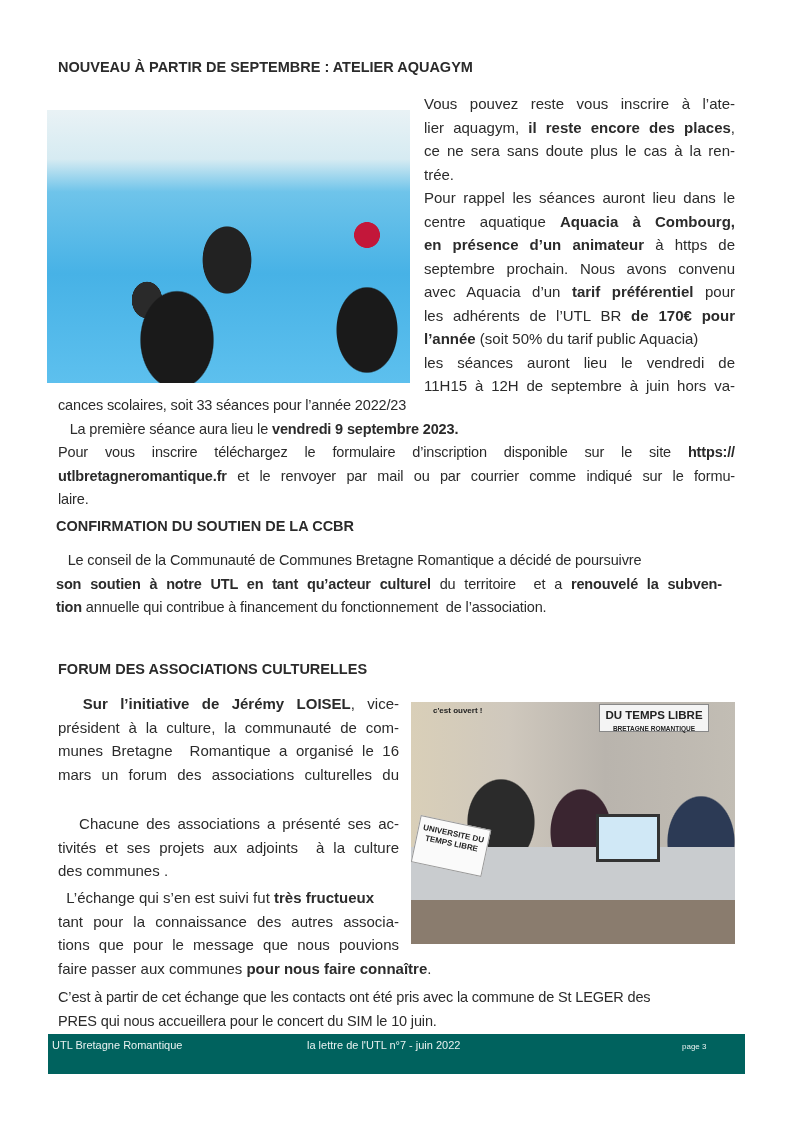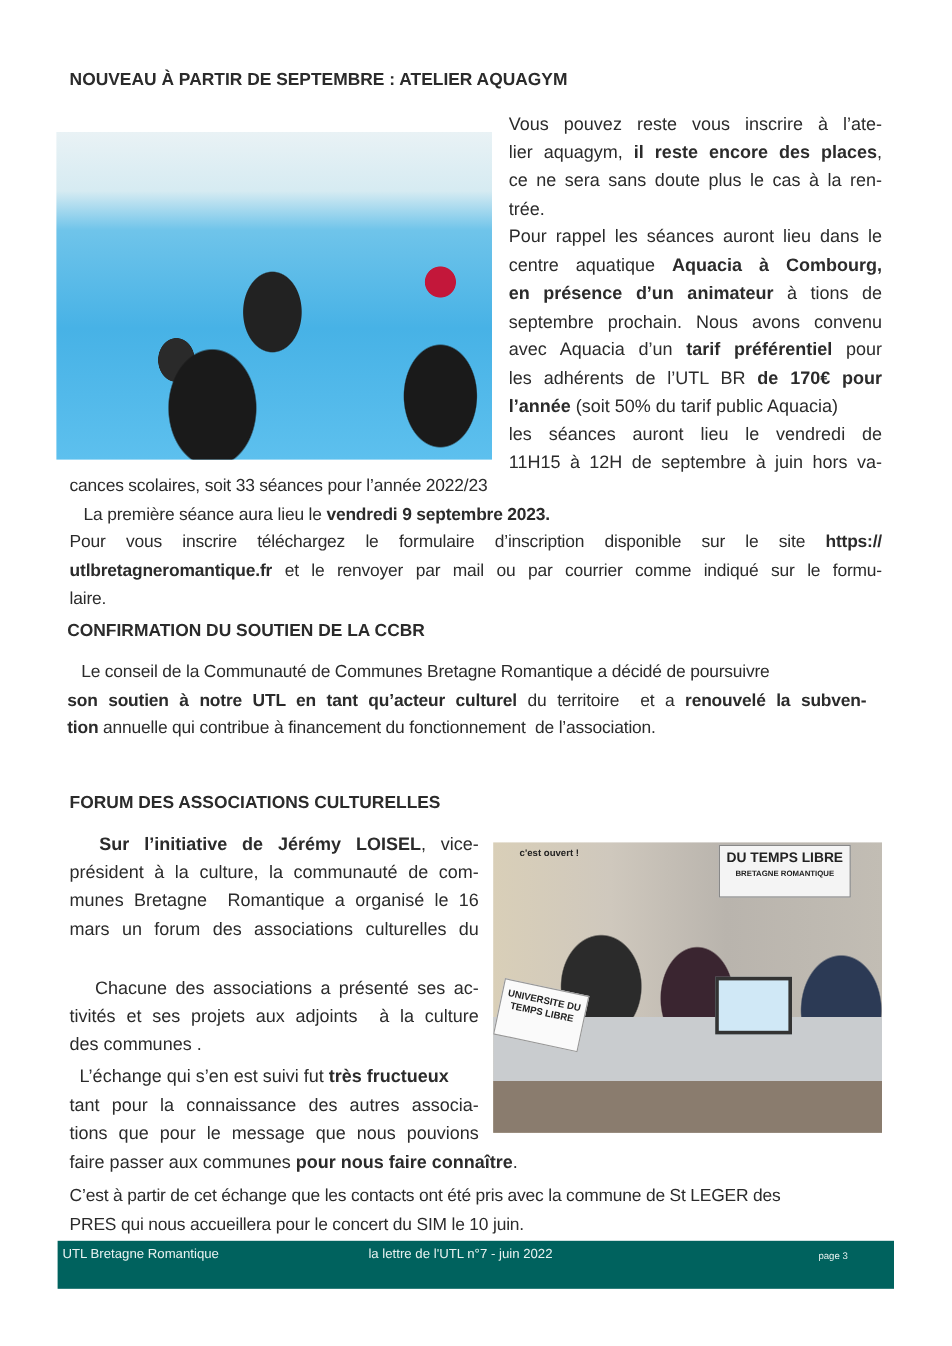--- a/index.html
+++ b/index.html
@@ -32,21 +32,21 @@
     left: 411px; top: 702px; width: 324px; height: 242px;
     background:
       linear-gradient(180deg, transparent 0%, transparent 60%, #c9cccf 60%, #c9cccf 82%, #8a7c6e 82%),
       radial-gradient(ellipse 55px 70px at 90px 120px, #2b2b2b 60%, transparent 62%),
       radial-gradient(ellipse 50px 70px at 170px 130px, #3a2530 60%, transparent 62%),
       radial-gradient(ellipse 55px 75px at 290px 140px, #2c3a55 60%, transparent 62%),
       linear-gradient(90deg, #d9cfb8 0%, #cfc8bd 30%, #b9b4ad 60%, #c2bdb4 100%);
     overflow: hidden;
   }
   .banner {
-    position: absolute; left: 188px; top: 2px; width: 110px; height: 44px;
+    position: absolute; left: 188px; top: 2px; width: 110px; height: 28px;
     background: #f4f4f4; border: 1px solid #888; text-align: center;
     font-weight: bold; font-size: 11.5px; color: #222; line-height: 14px; padding-top: 3px; box-sizing: border-box;
   }
   .banner small { display: block; font-size: 6.5px; font-weight: bold; }
   .tent-sign {
     position: absolute; left: 4px; top: 120px; width: 72px; height: 48px;
     background: #fafafa; transform: rotate(12deg); border: 1px solid #999;
     font-size: 8px; font-weight: bold; text-align: center; line-height: 10px; padding-top: 6px; box-sizing: border-box; color:#222;
   }
   .laptop-screen {
@@ -71,21 +71,21 @@
 <div class="abs photo-aqua"></div>
 
 <div class="abs" style="left:424px; top:92px; width:311px;">
   <div id="s1-lines">
       <div class="para" style="text-align: justify; text-align-last: justify; white-space: pre;"><span>Vous pouvez reste vous inscrire à l’ate-</span></div>
       <div class="para" style="text-align: justify; text-align-last: justify; white-space: pre;"><span>lier aquagym, </span><b>il reste encore des places</b><span>,</span></div>
       <div class="para" style="text-align: justify; text-align-last: justify; white-space: pre;"><span>ce ne sera sans doute plus le cas à la ren-</span></div>
       <div class="para" style="text-align: left; text-align-last: left; white-space: pre;"><span>trée.</span></div>
       <div class="para" style="text-align: justify; text-align-last: justify; white-space: pre;"><span>Pour rappel les séances auront lieu dans le</span></div>
       <div class="para" style="text-align: justify; text-align-last: justify; white-space: pre;"><span>centre aquatique </span><b>Aquacia à Combourg,</b></div>
-      <div class="para" style="text-align: justify; text-align-last: justify; white-space: pre;"><b>en présence d’un animateur</b><span> à tions de</span></div>
+      <div class="para" style="text-align: justify; text-align-last: justify; white-space: pre;"><b>en présence d’un animateur</b><span> à https de</span></div>
       <div class="para" style="text-align: justify; text-align-last: justify; white-space: pre;"><span>septembre prochain. Nous avons convenu</span></div>
       <div class="para" style="text-align: justify; text-align-last: justify; white-space: pre;"><span>avec Aquacia d’un </span><b>tarif préférentiel</b><span> pour</span></div>
       <div class="para" style="text-align: justify; text-align-last: justify; white-space: pre;"><span>les adhérents de l’UTL BR </span><b>de 170€ pour</b></div>
       <div class="para" style="text-align: left; text-align-last: left; white-space: pre;"><b>l’année</b><span> (soit 50% du tarif public Aquacia)</span></div>
       <div class="para" style="text-align: justify; text-align-last: justify; white-space: pre;"><span>les séances auront lieu le vendredi de</span></div>
       <div class="para" style="text-align: justify; text-align-last: justify; white-space: pre;"><span>11H15 à 12H de septembre à juin hors va-</span></div>
     </div>
 </div>
 
 <div class="abs" style="left:58px; top:394px; width:677px;">

